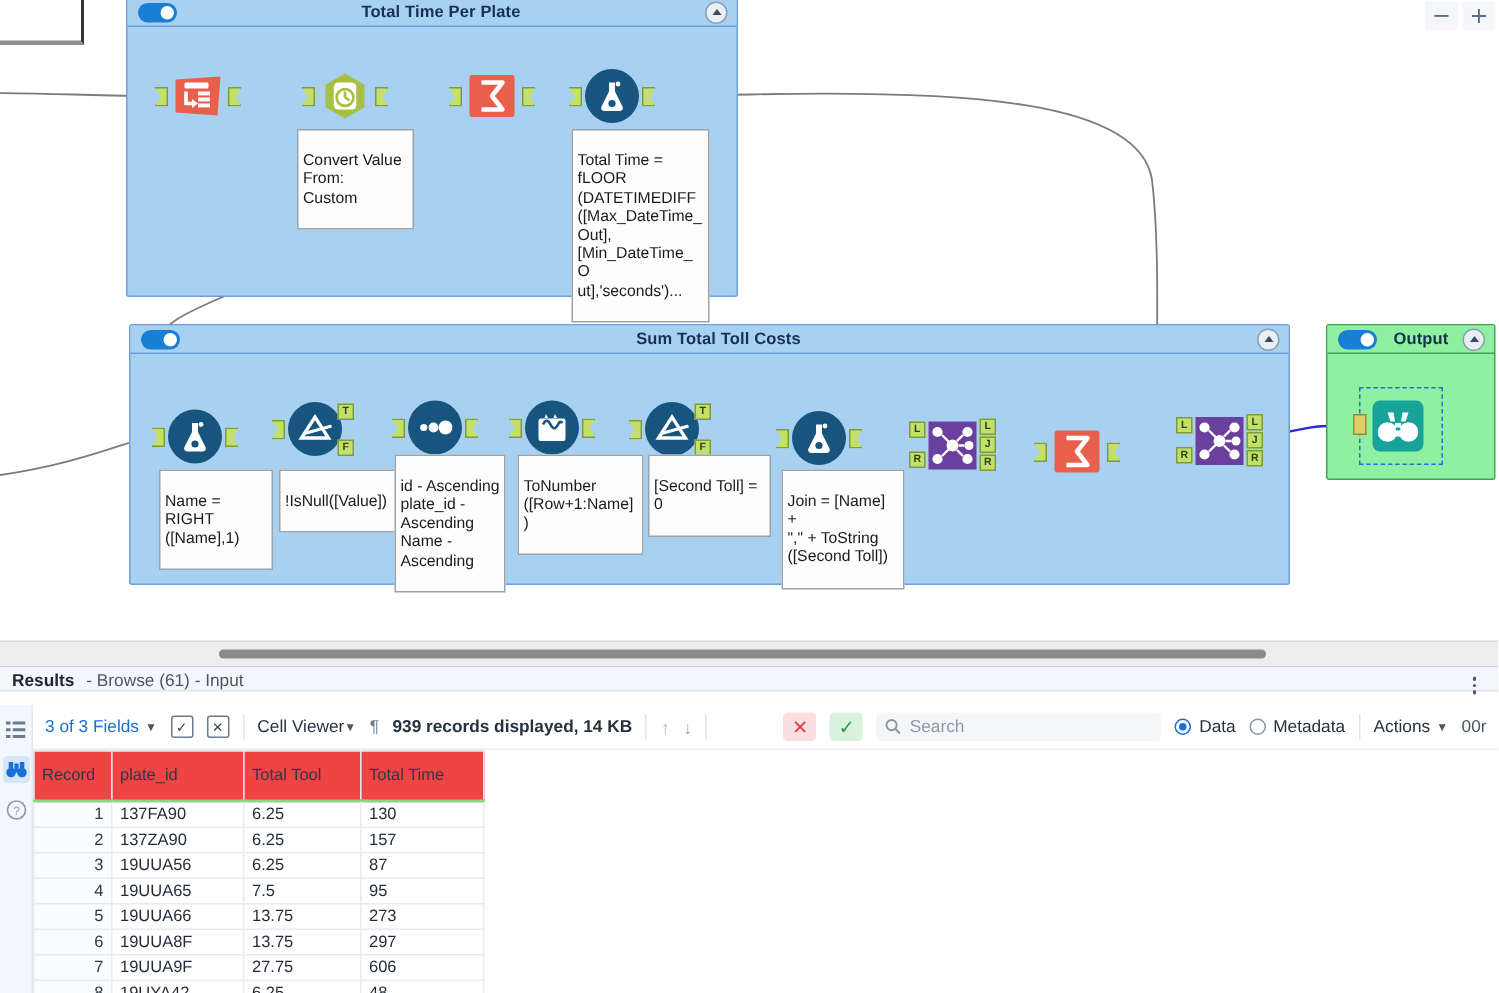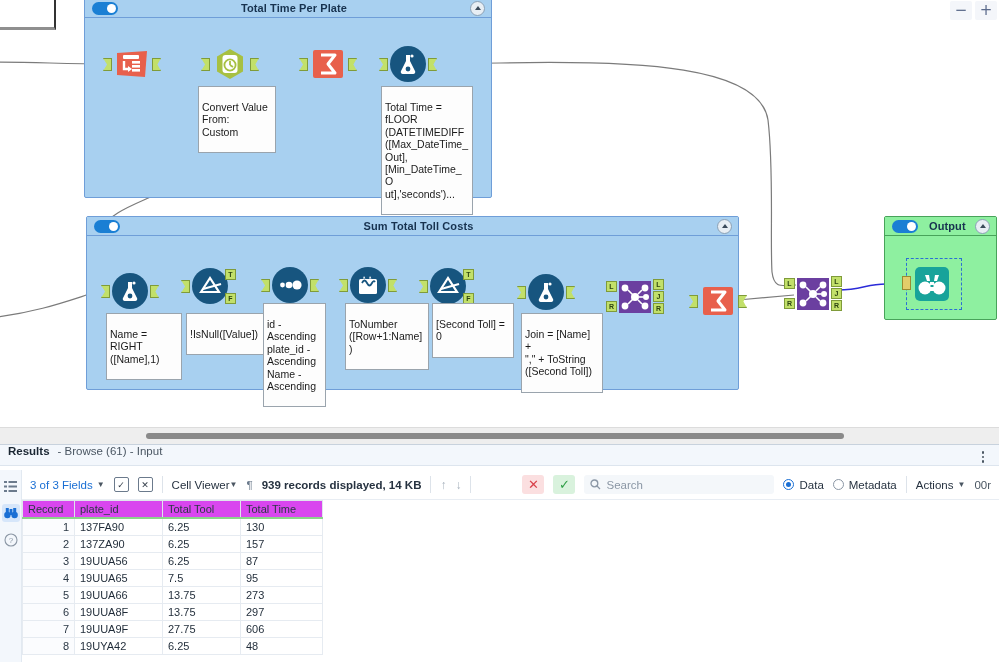--- a/index.html
+++ b/index.html
@@ -110,22 +110,22 @@
     position: absolute; left: 146px; top: 5px; width: 698px; height: 6px;
     background: #8a8a8a; border-radius: 3px;
   }
 
   
   .results {
     position: absolute; left: 0; top: 444px; width: 999px; height: 218px;
     background: #ffffff; border-top: 1px solid #c8d2dd;
   }
   .res-head {
-    height: 21px; background: #f3f7fc; border-bottom: 1px solid #dde5ee;
-    display: flex; align-items: flex-start; padding: 0 8px; position: relative;
+    height: 16px; background: #f3f7fc; border-bottom: 1px solid #dde5ee;
+    display: flex; align-items: flex-end; padding: 0 8px; position: relative;
   }
   .res-head .r1 { font-size: 11.5px; font-weight: bold; color: #1b2733; }
   .res-head .r2 { font-size: 11.5px; color: #4a5662; margin-left: 8px; }
   .kebab {
     position: absolute; right: 9px; top: 4px; width: 14px; height: 16px;
     display: flex; flex-direction: column; align-items: center;
     justify-content: center; gap: 2px; cursor: pointer;
   }
   .kebab i { width: 2.5px; height: 2.5px; border-radius: 50%; background: #4a5662; }
 
@@ -175,23 +175,23 @@
   .rw { display: flex; align-items: flex-start; gap: 5px; cursor: pointer; color: #263240; }
   .arrow-btn { color: #a8b2bd; font-size: 12px; cursor: pointer; }
 
   
   .grid {
     position: absolute; left: 22px; top: 55px; width: 977px; bottom: 0;
     background: #fff; overflow: hidden;
   }
   table { border-collapse: collapse; font-size: 11px; }
   th {
-    background: #d946ef; border: 1px solid #dfe5ec; border-bottom: 2px solid #8cd48c;
+    background: #ef4444; border: 1px solid #dfe5ec; border-bottom: 2px solid #8cd48c;
     font-weight: normal; color: #2b3845; text-align: left;
-    padding: 2px 5px; height: 17px;
+    padding: 10px 5px; height: 17px;
   }
   td {
     border: 1px solid #e6ebf1; padding: 2px 5px; height: 16px;
     color: #1f2b38; background: #fff;
   }
   td.rec { text-align: right; background: #fbfcfe; color: #2b3845; }
   .cw0 { width: 52px; } .cw1 { width: 88px; }
   .cw2 { width: 78px; } .cw3 { width: 82px; }
 </style>
 </head>
@@ -305,21 +305,21 @@
     </div>
 
     <div class="anno" style="left:381px; top:86px; width:92px;">Total Time =
 fLOOR
 (DATETIMEDIFF
 ([Max_DateTime_
 Out],
 [Min_DateTime_O
 ut],'seconds')...</div>
 
-    <div class="tool-container" style="left:86px; top:216px; width:653px; height:174px;">
+    <div class="tool-container" style="left:86px; top:216px; width:774px; height:174px;">
       <div class="tc-head">
         <div class="toggle"></div>
         <div class="tc-title">Sum Total Toll Costs</div>
         <div class="collapse-btn"></div>
       </div>
       <div class="tc-body"></div>
     </div>
 
     <div class="node" style="left:112px; top:273px;">
       <div class="port in"></div>
@@ -352,21 +352,21 @@
       <div class="port in"></div>
       <div class="glyph circ">
         <svg width="26" height="26" viewBox="0 0 26 26">
           <circle cx="5.5" cy="13" r="2.4" fill="#fff"></circle>
           <circle cx="12" cy="13" r="3.3" fill="#fff"></circle>
           <circle cx="20" cy="13" r="4.6" fill="#fff"></circle>
         </svg>
       </div>
       <div class="port out"></div>
     </div>
-    <div class="anno" style="left:263px; top:303px; width:63px;">id - Ascending
+    <div class="anno" style="left:263px; top:303px; width:74px;">id - Ascending
 plate_id -
 Ascending
 Name -
 Ascending</div>
 
     <div class="node" style="left:350px; top:267px;">
       <div class="port in"></div>
       <div class="glyph circ">
         <svg width="24" height="24" viewBox="0 0 24 24">
           <rect x="3" y="6" width="18" height="15" rx="1.5" fill="#fff"></rect>

